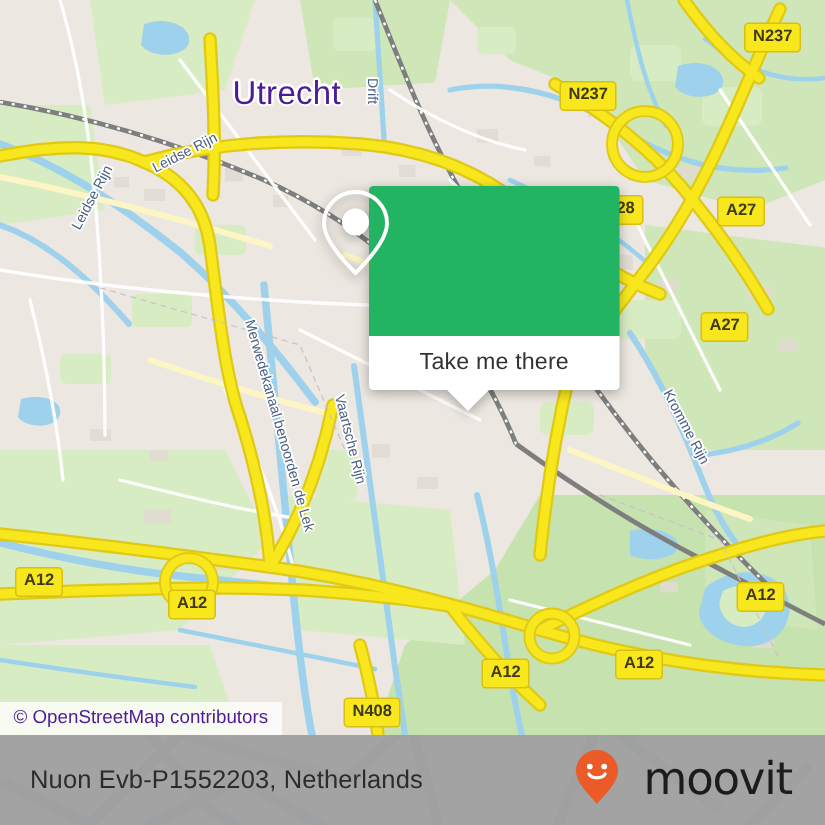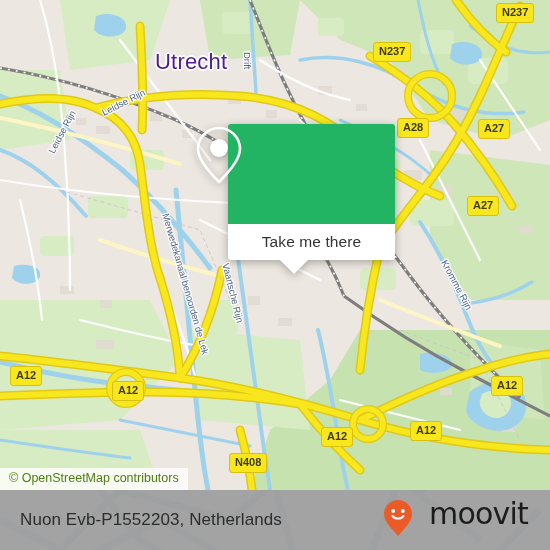--- a/index.html
+++ b/index.html
@@ -42,36 +42,37 @@
     border:1.5px solid #d9bf10;
     border-radius:3px;
     color:#3f3a16;
     font-size:11px;
     font-weight:bold;
     line-height:1;
     padding:3px 5px 4px 5px;
     text-align:center;
     box-sizing:border-box;
     white-space:nowrap;
+    margin-top:12px;
   }
 
   
   .attrib{
     position:absolute;left:0;bottom:0;
     background:rgba(255,255,255,.78);
-    color:#4d7c0f;
+    color:#4c1d95;
     font-size:12.5px;
     padding:3px 9px 4px 9px;
     line-height:1.2;
     white-space:nowrap;
   }
 
   
   .popup{
-    position:absolute;left:193px;top:124px;width:167px;
+    position:absolute;left:211px;top:124px;width:167px;
     filter:drop-shadow(0 2px 4px rgba(0,0,0,.30));
     padding-left:35px;
   }
   .popup-img{
     height:100px;background:#22b462;
     border-radius:3px 3px 0 0;
     display:flex;align-items:center;justify-content:center;
   }
   .popup-body{
     background:#fff;height:36px;
@@ -95,21 +96,21 @@
     background:#a3a3a3;overflow:hidden;
   }
   .footer-wm{position:absolute;left:0;top:-470px;opacity:.055;}
   .footer-row{
     position:relative;height:60px;display:flex;align-items:center;
     justify-content:space-between;padding:0 22px 0 20px;box-sizing:border-box;
   }
   .footer-title{
     font-size:17px;color:#2c2c2c;white-space:nowrap;letter-spacing:.1px;
   }
-  .brand{display:flex;align-items:flex-start;gap:16px;}
+  .brand{display:flex;align-items:center;gap:16px;}
   .brand-word{
     font-size:30px;color:#1c1c1c;letter-spacing:-0.8px;line-height:1;
     font-family:"DejaVu Sans", sans-serif;
   }
 </style>
 </head>
 <body>
 
 <div id="root">
 

